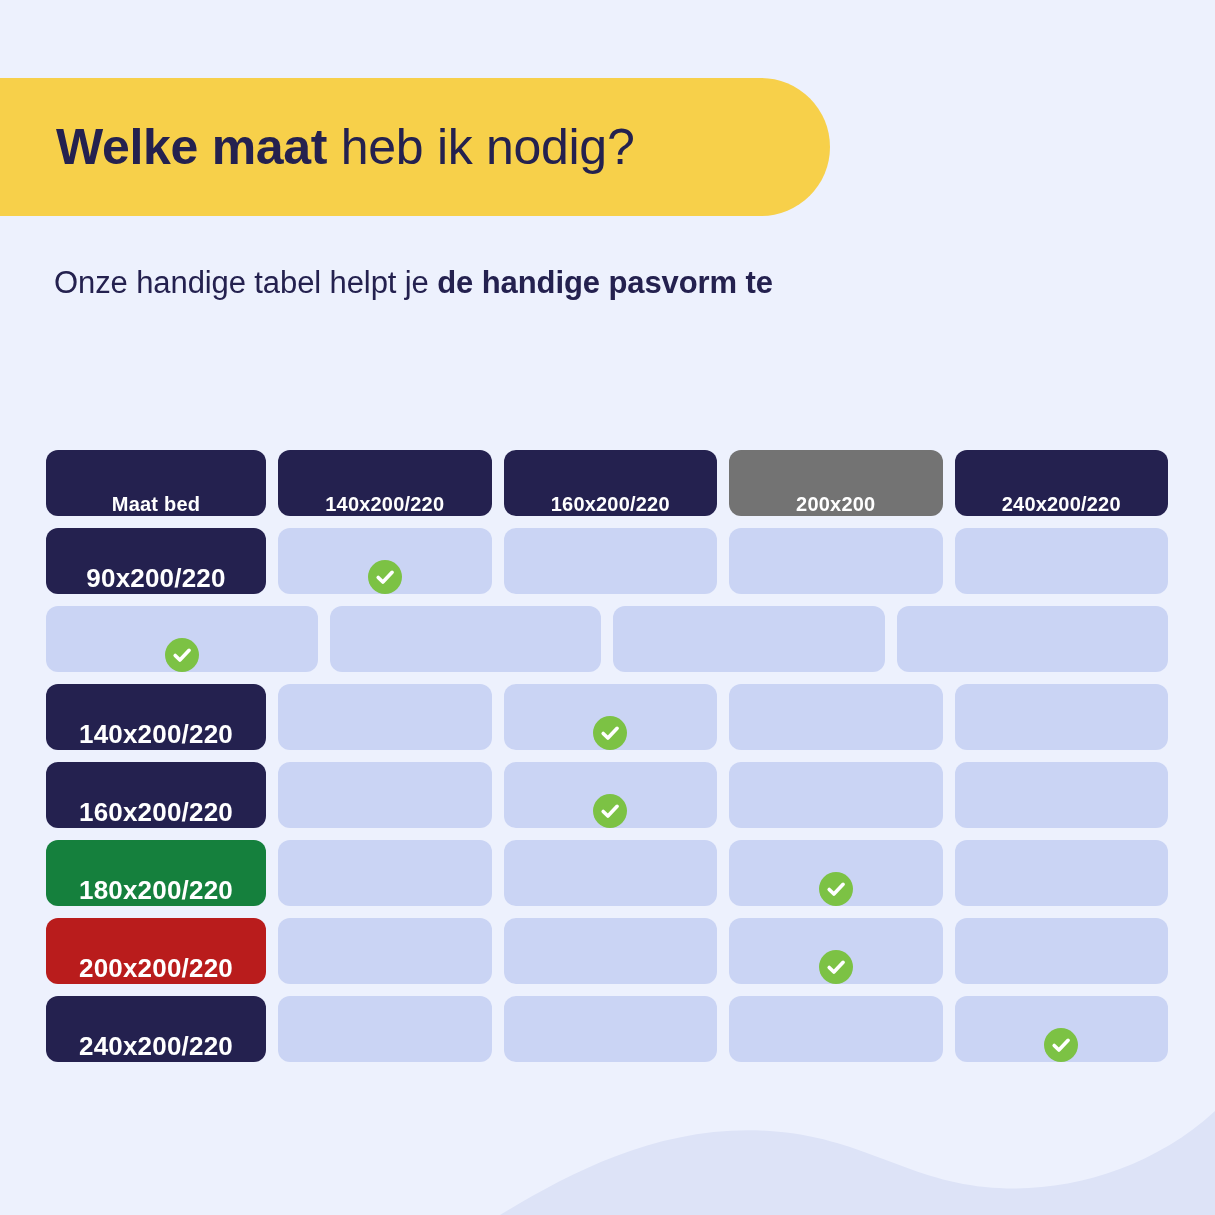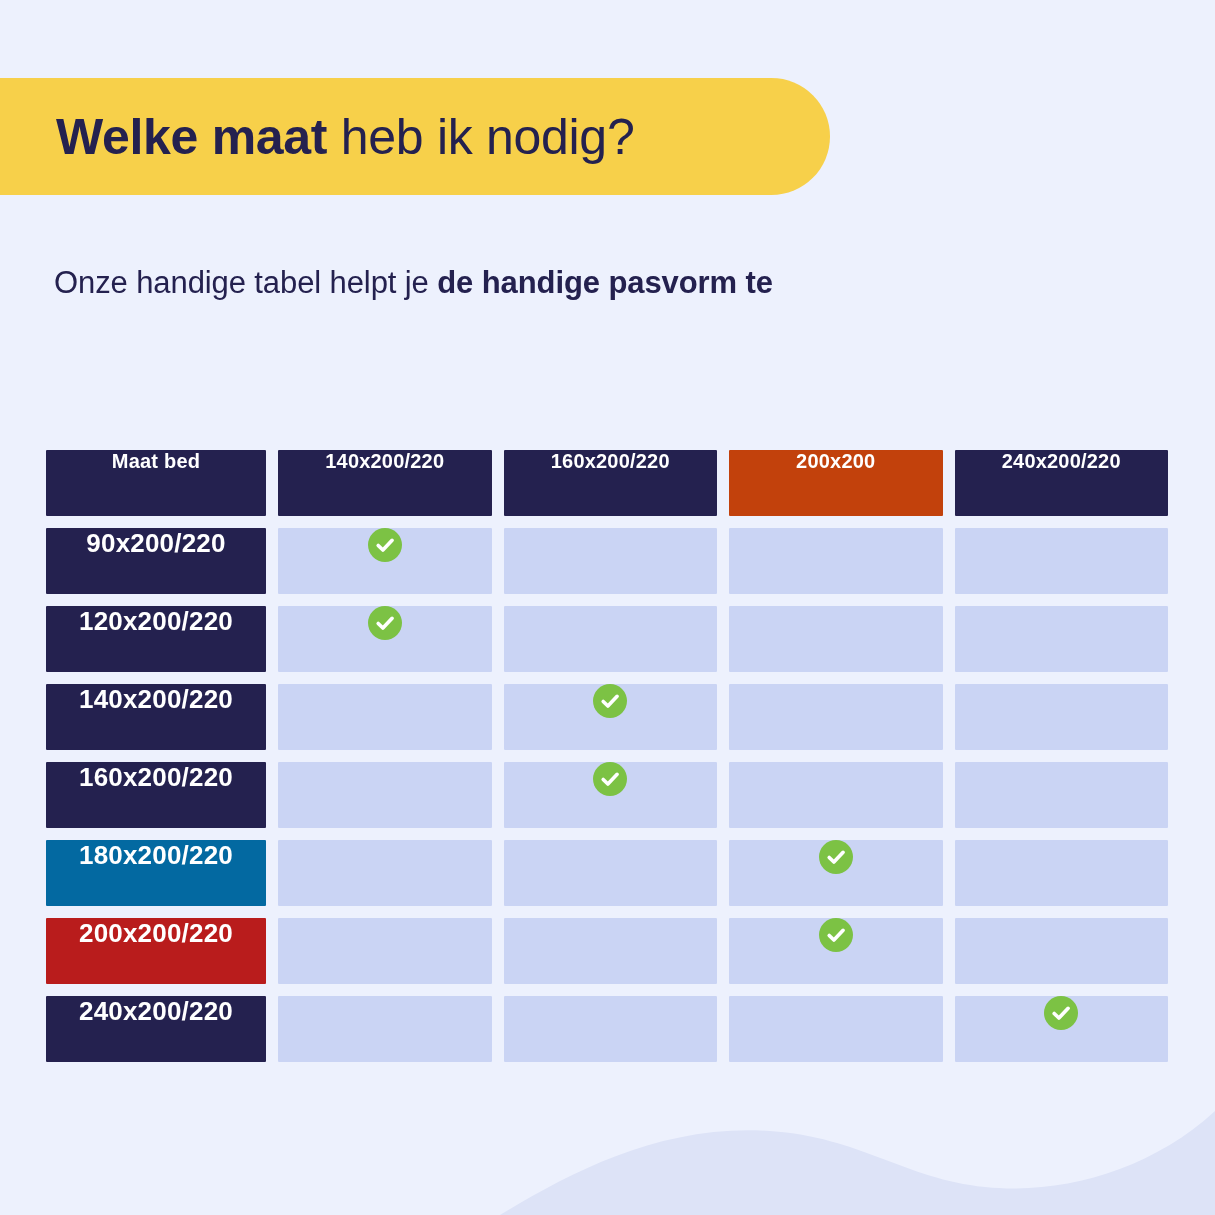--- a/index.html
+++ b/index.html
@@ -27,21 +27,21 @@
     z-index: 0;
     pointer-events: none;
   }
 
   
   .header-banner {
     position: absolute;
     left: 0;
     top: 78px;
     width: 830px;
-    height: 117px;
+    height: 138px;
     background: #f7d04a;
     border-top-right-radius: 72px;
     border-bottom-right-radius: 72px;
     display: flex;
     align-items: center;
     z-index: 2;
   }
 
   .header-title {
     margin-left: 56px;
@@ -83,23 +83,23 @@
   }
 
   .table-row {
     display: flex;
     gap: 12px;
     margin-bottom: 12px;
   }
   .table-row:last-child { margin-bottom: 0; }
 
   .cell {
-    border-radius: 1px;
+    border-radius: 12px;
     display: flex;
-    align-items: flex-start;
+    align-items: flex-end;
     justify-content: center;
     height: 66px;
   }
 
   
   .cell.col-label {
     flex: 0 0 220px;
   }
   .cell.col-data {
     flex: 1 1 0;
@@ -155,21 +155,21 @@
     <div class="table-row header-row">
       <div class="cell chip col-label" style="background: rgb(36, 33, 79);">
         <span class="cell-text">Maat bed</span>
       </div>
       <div class="cell chip col-data" style="background: rgb(36, 33, 79);">
         <span class="cell-text">140x200/220</span>
       </div>
       <div class="cell chip col-data" style="background: rgb(36, 33, 79);">
         <span class="cell-text">160x200/220</span>
       </div>
-      <div class="cell chip col-data" style="background: #c2410c;">
+      <div class="cell chip col-data" style="background: #737373;">
         <span class="cell-text">200x200</span>
       </div>
       <div class="cell chip col-data" style="background: rgb(36, 33, 79);">
         <span class="cell-text">240x200/220</span>
       </div>
     </div>
     <div class="table-row">
       <div class="cell chip col-label" style="background: rgb(36, 33, 79);">
         <span class="cell-text">90x200/220</span>
       </div>
@@ -192,23 +192,20 @@
         </svg>
       </div>
       <div class="cell slot col-data" style="background: rgb(202, 212, 244);">
         <svg class="check-icon hidden" viewBox="0 0 34 34">
           <circle cx="17" cy="17" r="17" fill="#7cc244"></circle>
           <path d="M10.2 17.4 L14.9 22.1 L24.1 12.3" fill="none" stroke="#ffffff" stroke-width="3.6" stroke-linecap="round" stroke-linejoin="round"></path>
         </svg>
       </div>
     </div>
     <div class="table-row">
-      <div class="cell chip col-label" style="background: rgb(36, 33, 79);">
-        <span class="cell-text">120x200/220</span>
-      </div>
       <div class="cell slot col-data" style="background: rgb(202, 212, 244);">
         <svg class="check-icon" viewBox="0 0 34 34">
           <circle cx="17" cy="17" r="17" fill="#7cc244"></circle>
           <path d="M10.2 17.4 L14.9 22.1 L24.1 12.3" fill="none" stroke="#ffffff" stroke-width="3.6" stroke-linecap="round" stroke-linejoin="round"></path>
         </svg>
       </div>
       <div class="cell slot col-data" style="background: rgb(202, 212, 244);">
         <svg class="check-icon hidden" viewBox="0 0 34 34">
           <circle cx="17" cy="17" r="17" fill="#7cc244"></circle>
           <path d="M10.2 17.4 L14.9 22.1 L24.1 12.3" fill="none" stroke="#ffffff" stroke-width="3.6" stroke-linecap="round" stroke-linejoin="round"></path>
@@ -279,21 +276,21 @@
         </svg>
       </div>
       <div class="cell slot col-data" style="background: rgb(202, 212, 244);">
         <svg class="check-icon hidden" viewBox="0 0 34 34">
           <circle cx="17" cy="17" r="17" fill="#7cc244"></circle>
           <path d="M10.2 17.4 L14.9 22.1 L24.1 12.3" fill="none" stroke="#ffffff" stroke-width="3.6" stroke-linecap="round" stroke-linejoin="round"></path>
         </svg>
       </div>
     </div>
     <div class="table-row">
-      <div class="cell chip col-label" style="background: #0369a1;">
+      <div class="cell chip col-label" style="background: #15803d;">
         <span class="cell-text">180x200/220</span>
       </div>
       <div class="cell slot col-data" style="background: rgb(202, 212, 244);">
         <svg class="check-icon hidden" viewBox="0 0 34 34">
           <circle cx="17" cy="17" r="17" fill="#7cc244"></circle>
           <path d="M10.2 17.4 L14.9 22.1 L24.1 12.3" fill="none" stroke="#ffffff" stroke-width="3.6" stroke-linecap="round" stroke-linejoin="round"></path>
         </svg>
       </div>
       <div class="cell slot col-data" style="background: rgb(202, 212, 244);">
         <svg class="check-icon hidden" viewBox="0 0 34 34">

